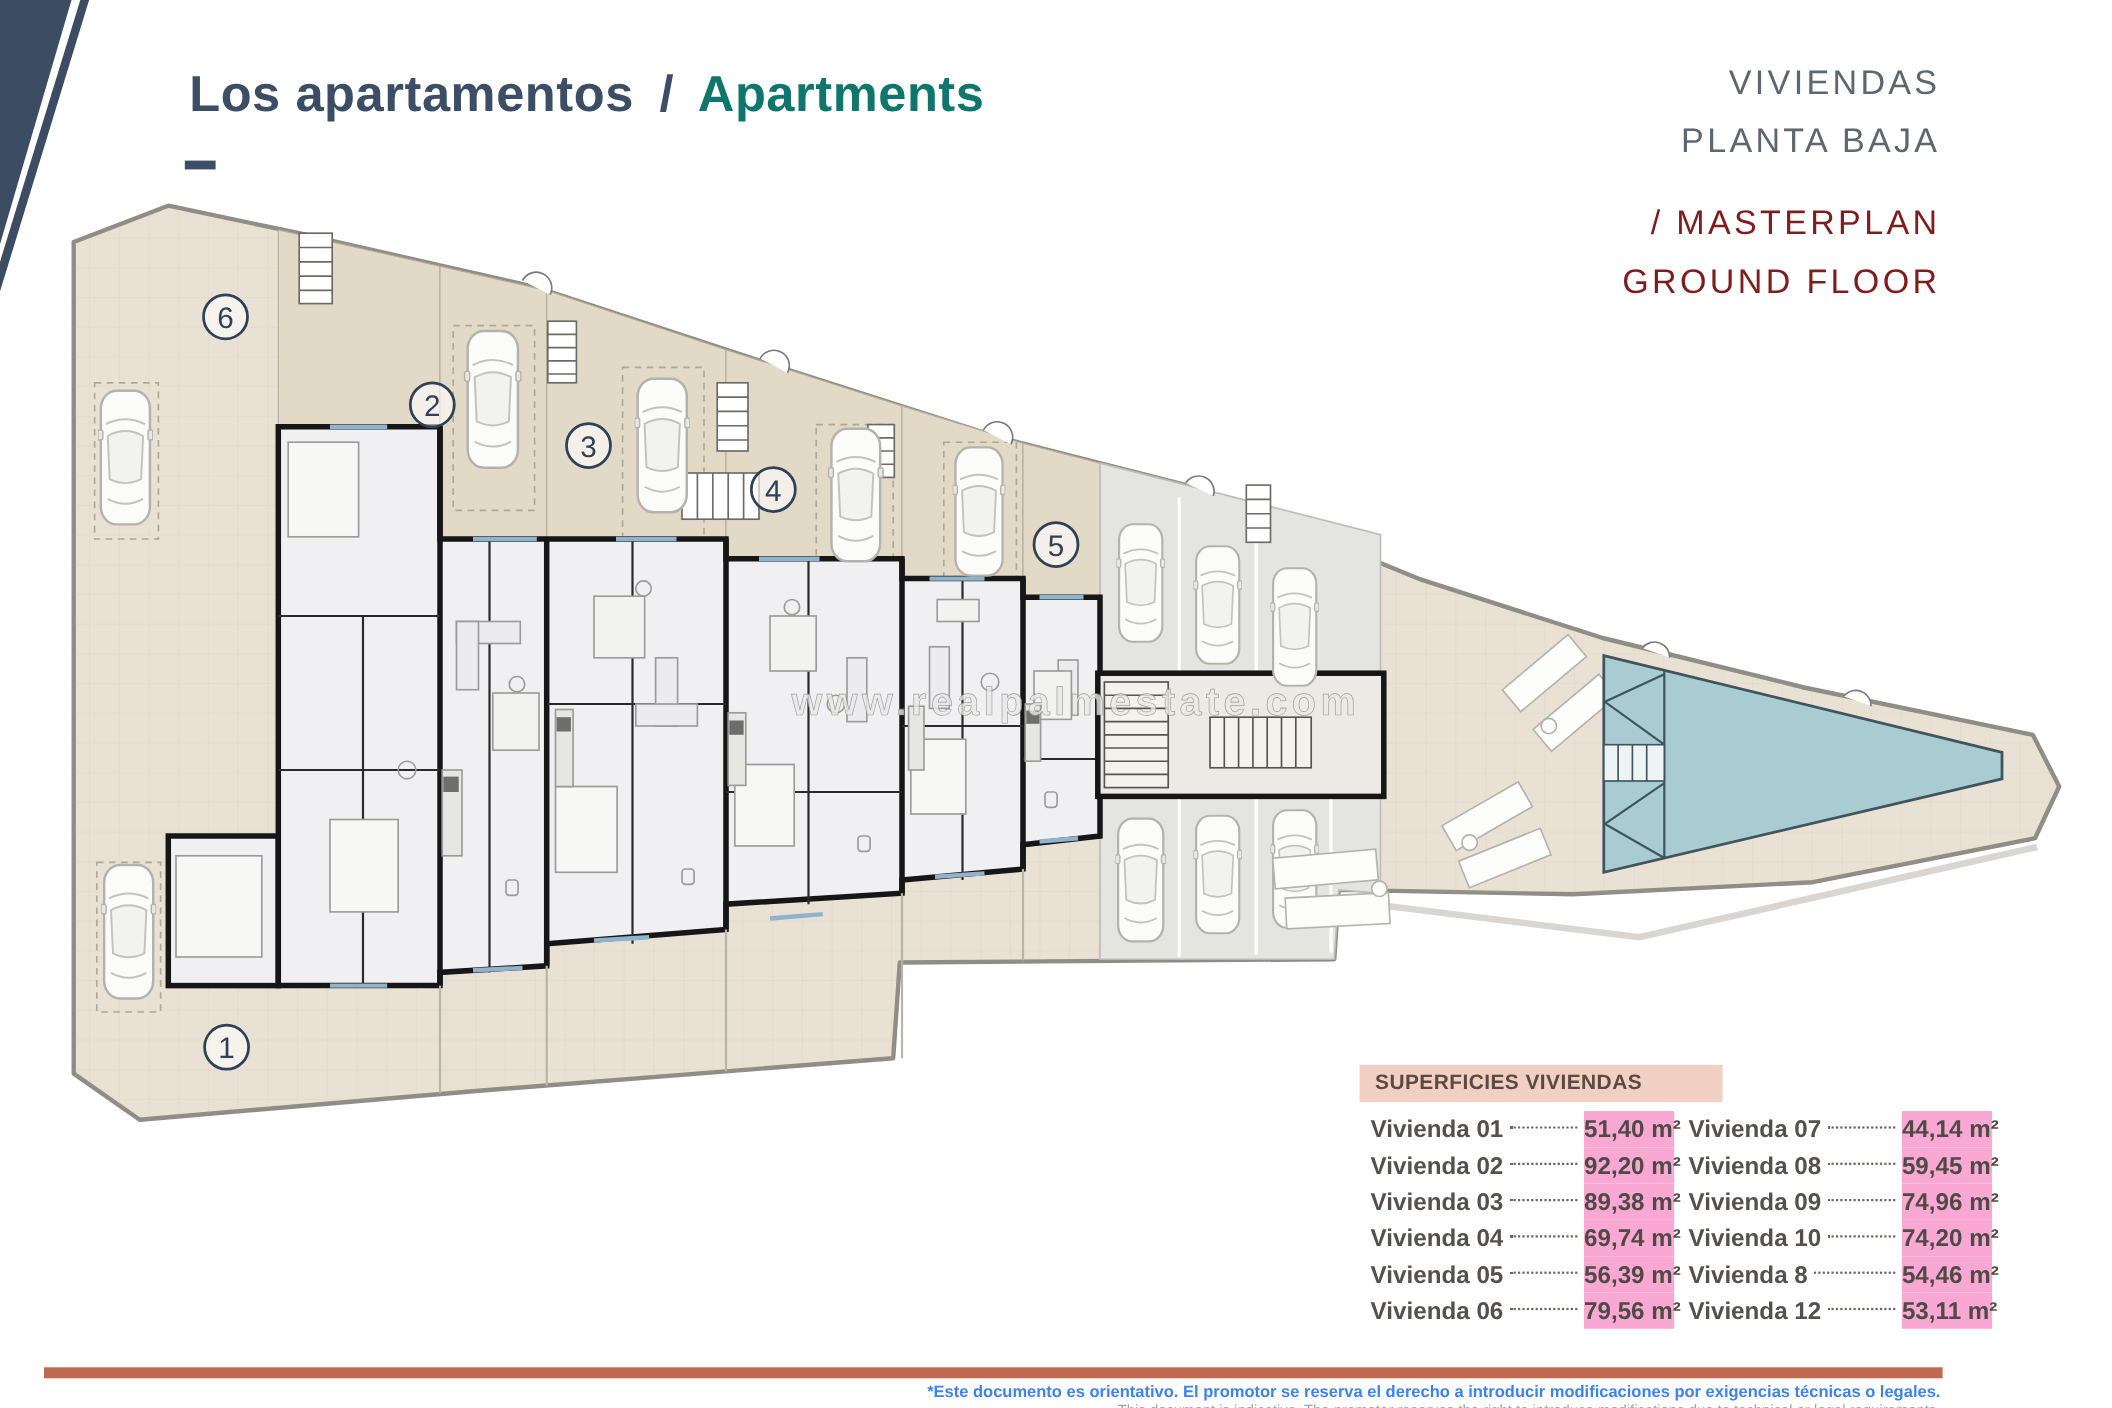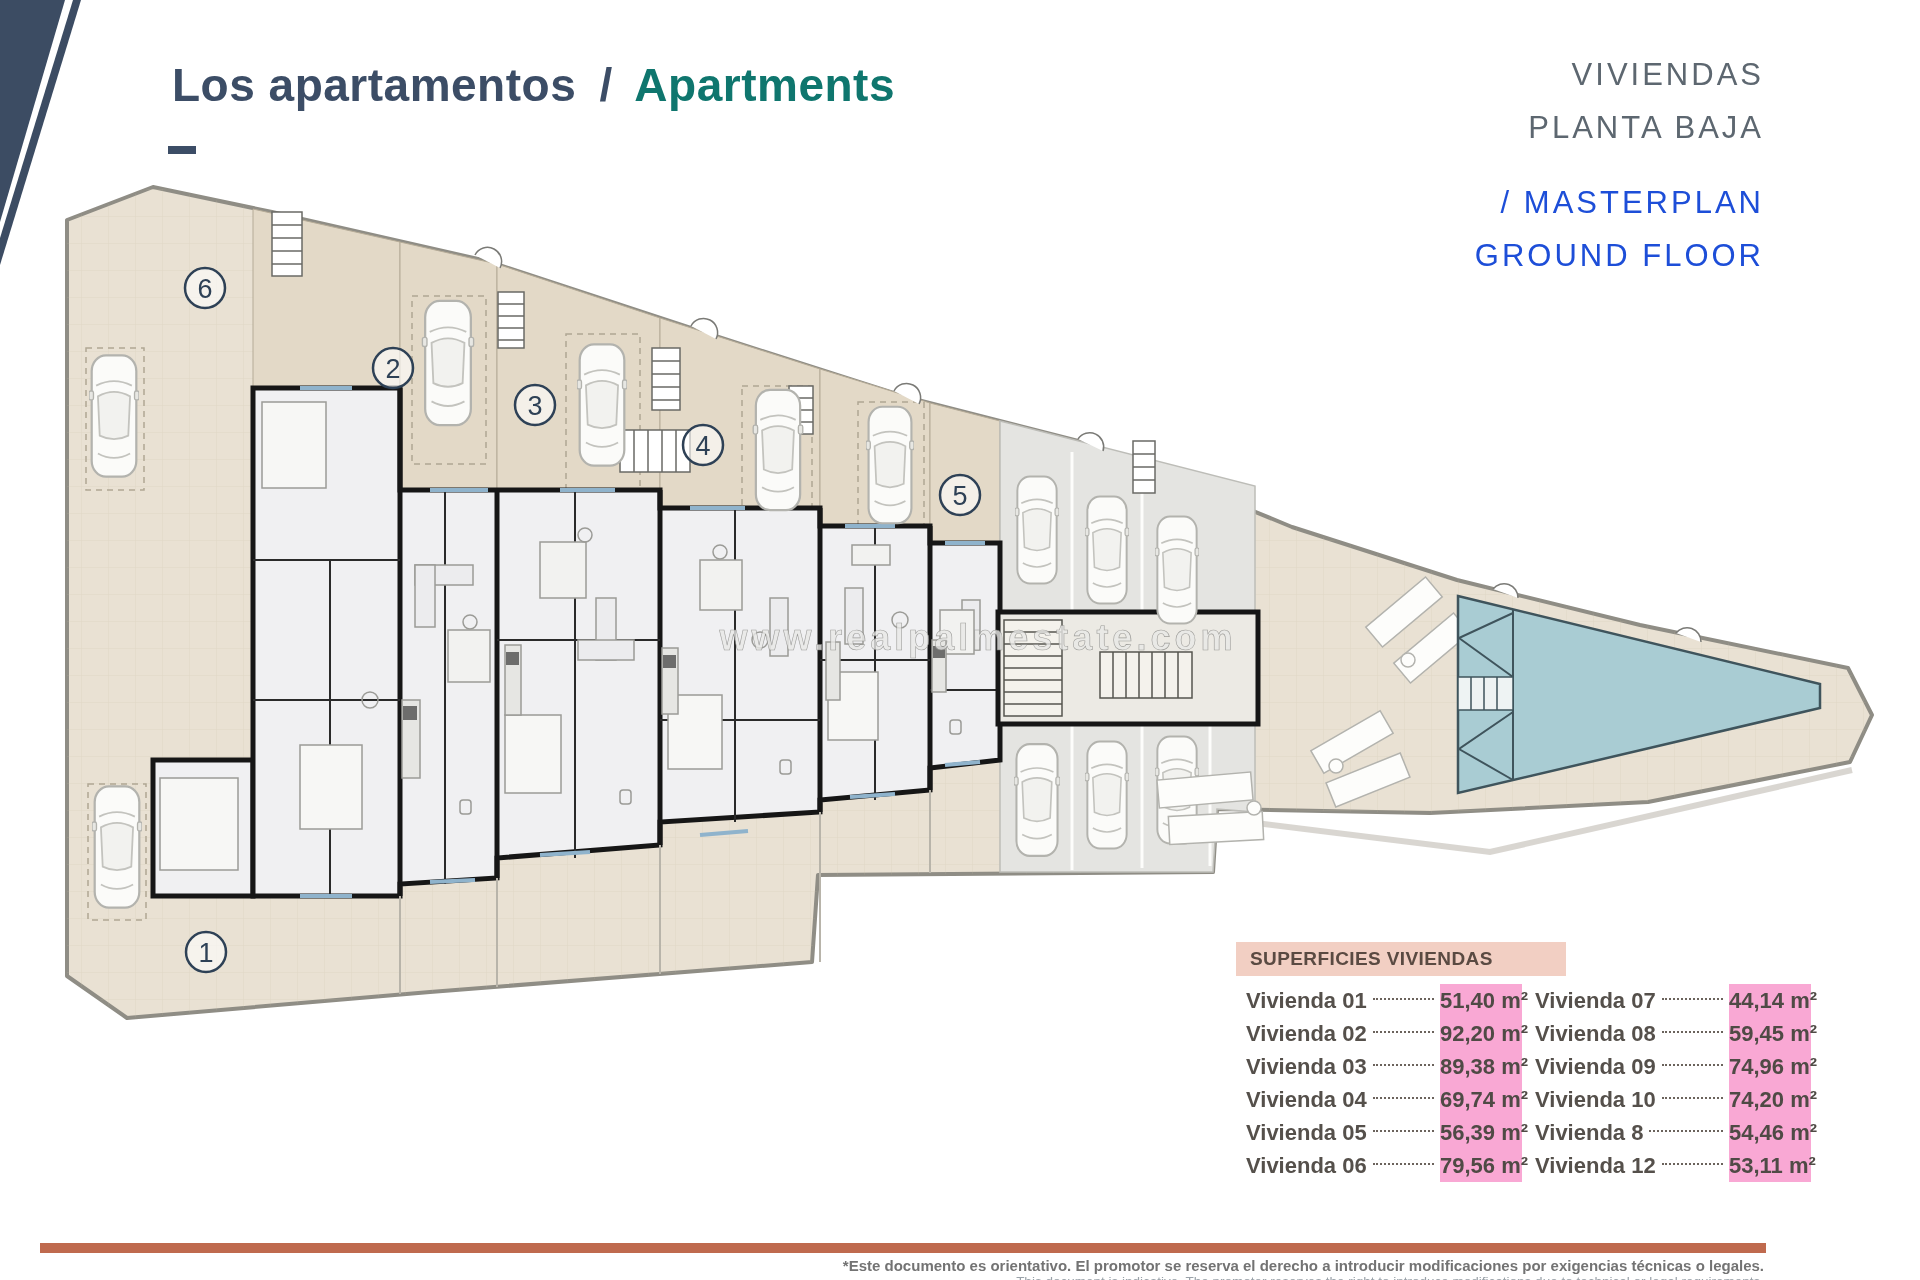--- a/index.html
+++ b/index.html
@@ -9,47 +9,47 @@
   
   .title-row{position:absolute;left:172px;top:58px;font-size:46px;font-weight:bold;
              letter-spacing:.5px;white-space:nowrap;}
   .title-primary{color:#3c4d66;}
   .title-divider{color:#3c4d66;margin:0 10px;}
   .title-secondary{color:#0f766e;}
   .title-dash{position:absolute;left:168px;top:146px;width:28px;height:8px;background:#3c4d66;}
 
   .masterplan{position:absolute;right:156px;top:48px;text-align:right;
               font-size:31px;letter-spacing:3px;line-height:53px;color:#5d6770;}
-  .masterplan .mp-light{color:#1d4ed8;}
+  .masterplan .mp-light{color:#7f1d1d;}
   .masterplan .mp-gap{height:22px;}
 
   
   .corner{position:absolute;left:0;top:0;width:300px;height:300px;pointer-events:none;}
 
   
   #plan{position:absolute;left:0;top:0;width:1920px;height:1280px;}
 
   
-  .areas{position:absolute;left:1236px;top:942px;width:575px;}
+  .areas{position:absolute;left:1236px;top:968px;width:575px;}
   .areas-header{width:330px;height:34px;background:#f2cfc3;display:flex;align-items:center;}
   .areas-header span{font-size:19px;font-weight:bold;color:#5a4a42;padding-left:14px;letter-spacing:.4px;}
   .areas-cols{display:flex;margin-top:8px;}
   .areas-col{display:flex;flex-direction:column;}
   .areas-col.left{width:276px;margin-left:10px;}
   .areas-col.right{width:276px;margin-left:13px;}
   .area-row{display:flex;align-items:center;height:33px;font-size:22px;font-weight:bold;color:#55504b;}
   .area-row .lbl{white-space:nowrap;}
   .area-row .leader{flex:1;border-bottom:2px dotted #6b635c;margin:0 6px 4px 6px;height:1px;}
   .area-row .val{width:82px;height:33px;line-height:33px;background:#f9a8d4;text-align:right;
                  padding-right:4px;box-sizing:border-box;color:#4f4a45;white-space:nowrap;}
 
   
   .footer-bar{position:absolute;left:40px;top:1243px;width:1726px;height:10px;background:#bf6a4e;}
   .footer-text{position:absolute;right:156px;top:1257px;width:1400px;text-align:right;}
-  .footer-text .es{font-size:15px;font-weight:bold;color:#737373;line-height:17px;}
+  .footer-text .es{font-size:15px;font-weight:bold;color:#3b82f6;line-height:17px;}
   .footer-text .en{font-size:13.5px;color:#9aa2a9;line-height:16px;}
 </style>
 </head>
 <body>
 
 <div id="page">
 
   <svg class="corner" viewBox="0 0 300 300">
     <polygon points="0,0 65,0 0,222" fill="#3c4c63"></polygon>
     <polygon points="73,0 81,0 0,265 0,238" fill="#3c4c63"></polygon>

